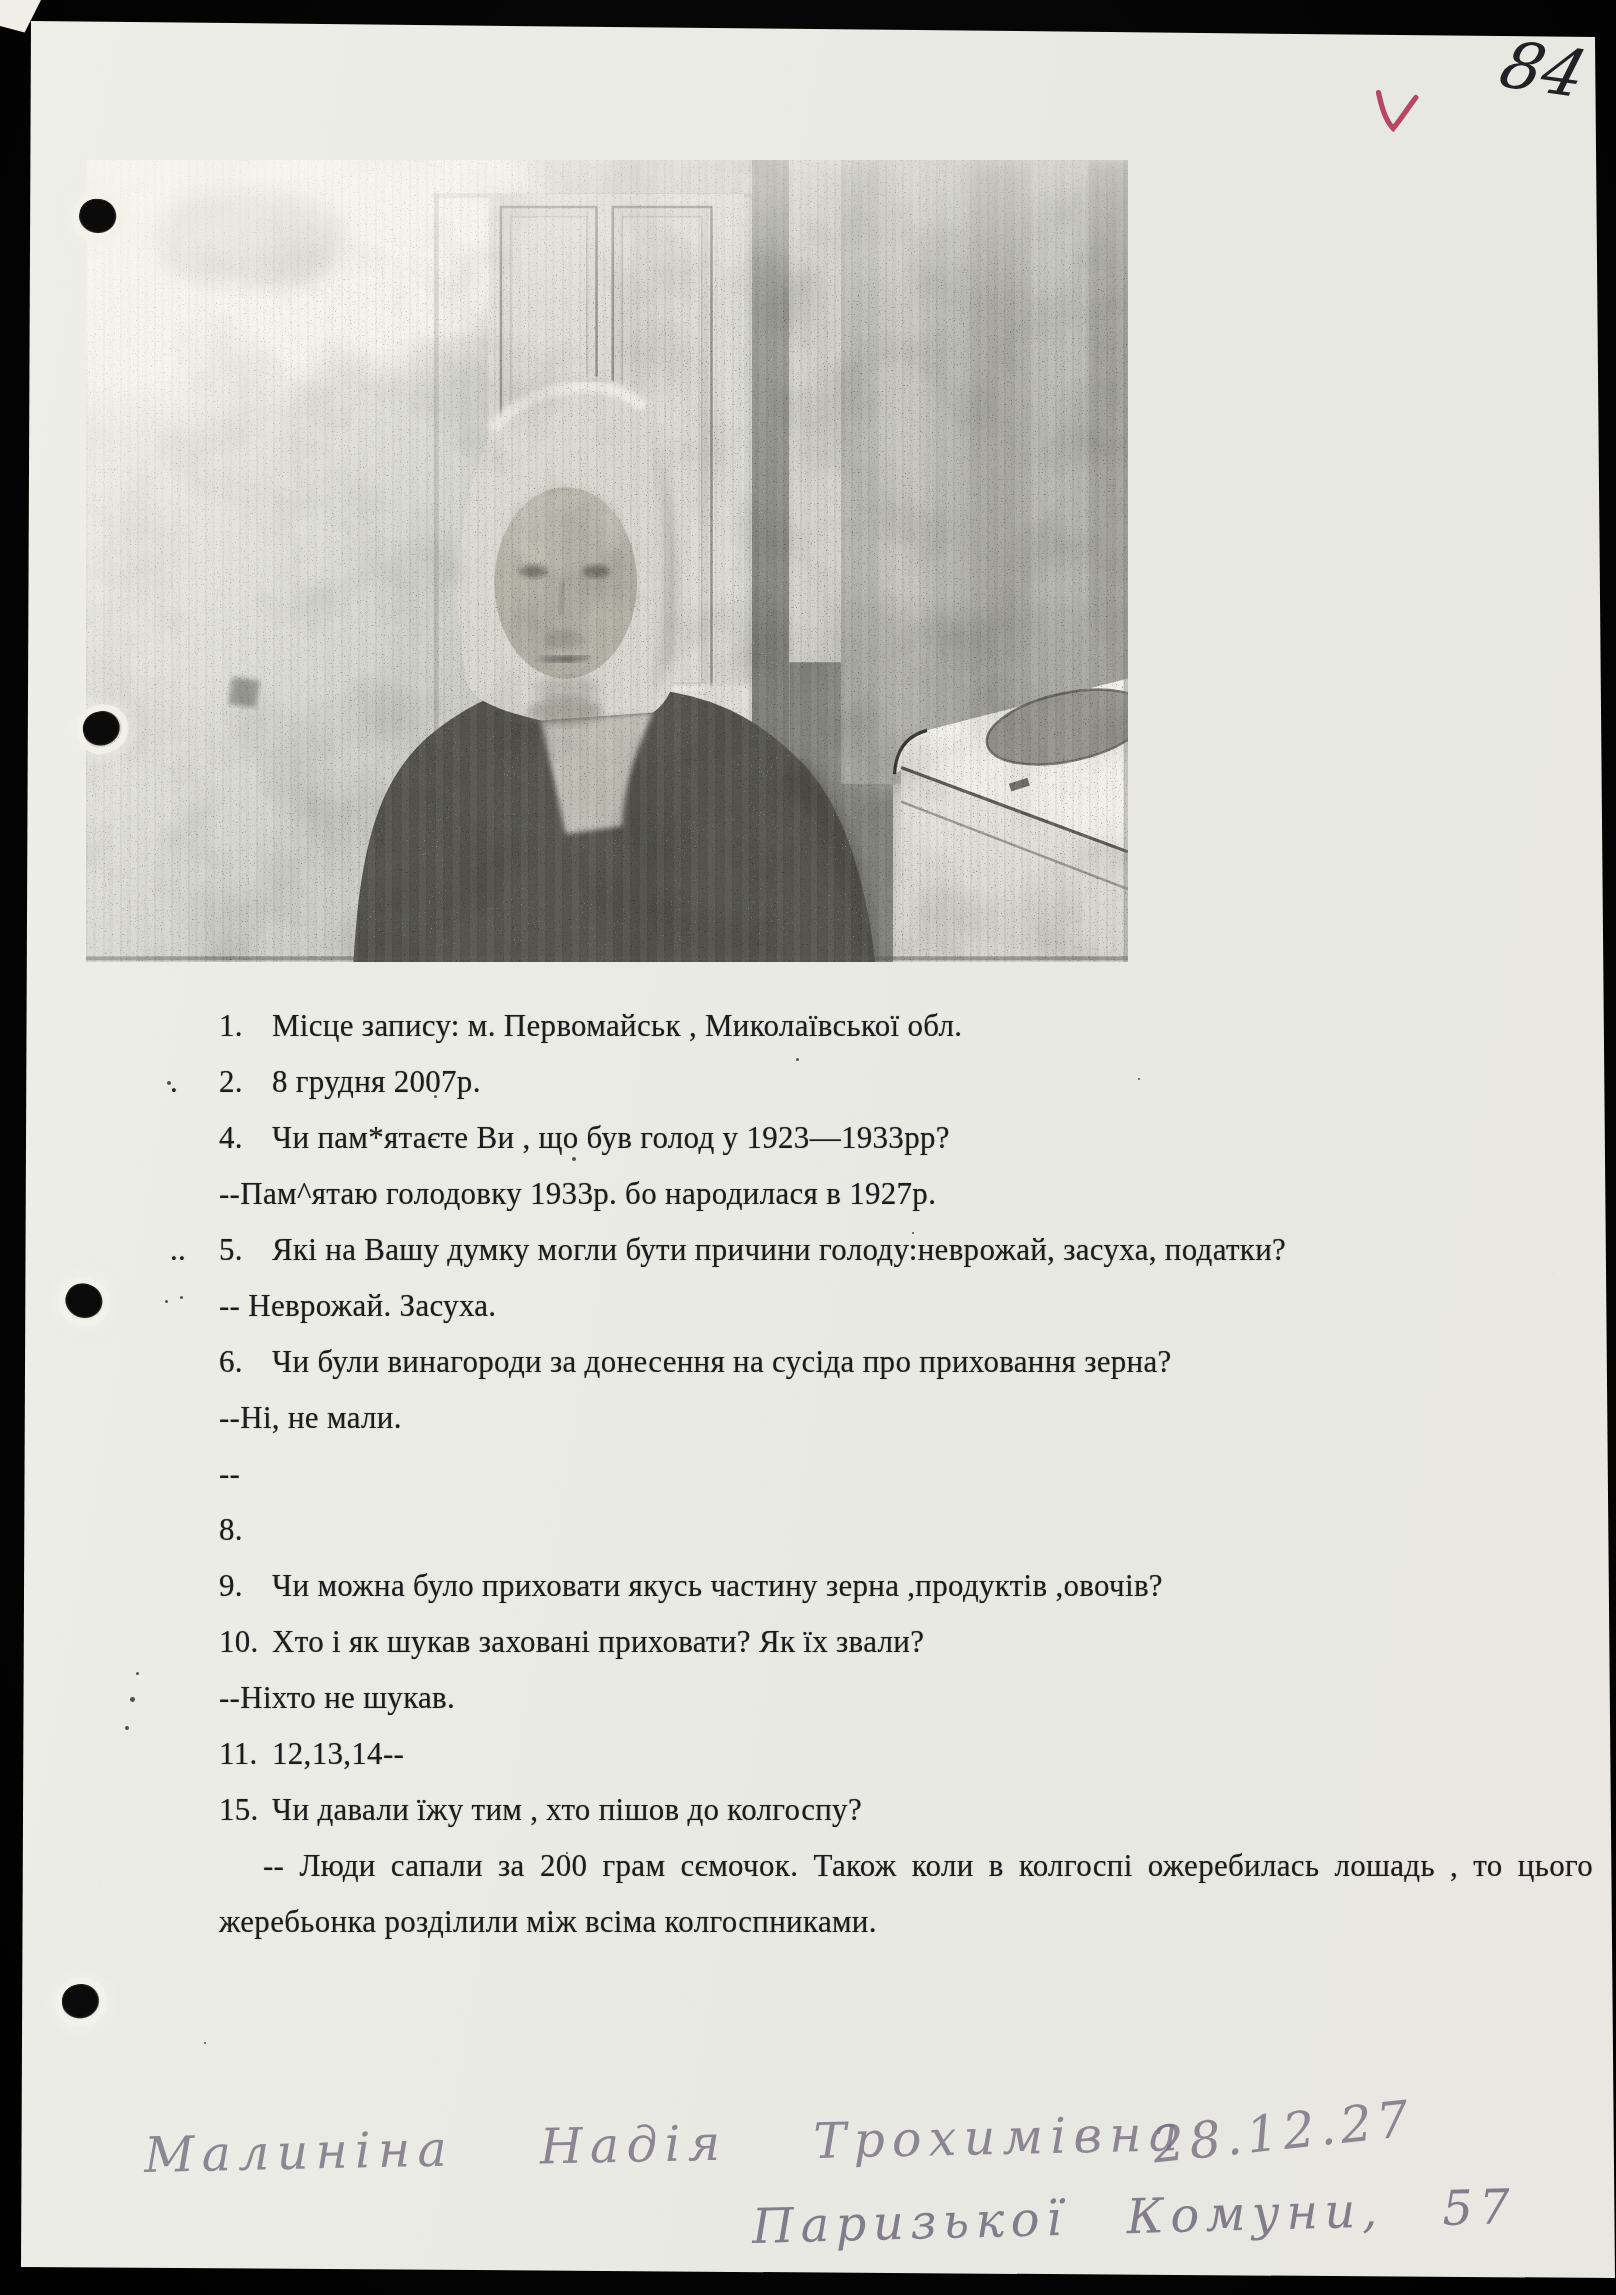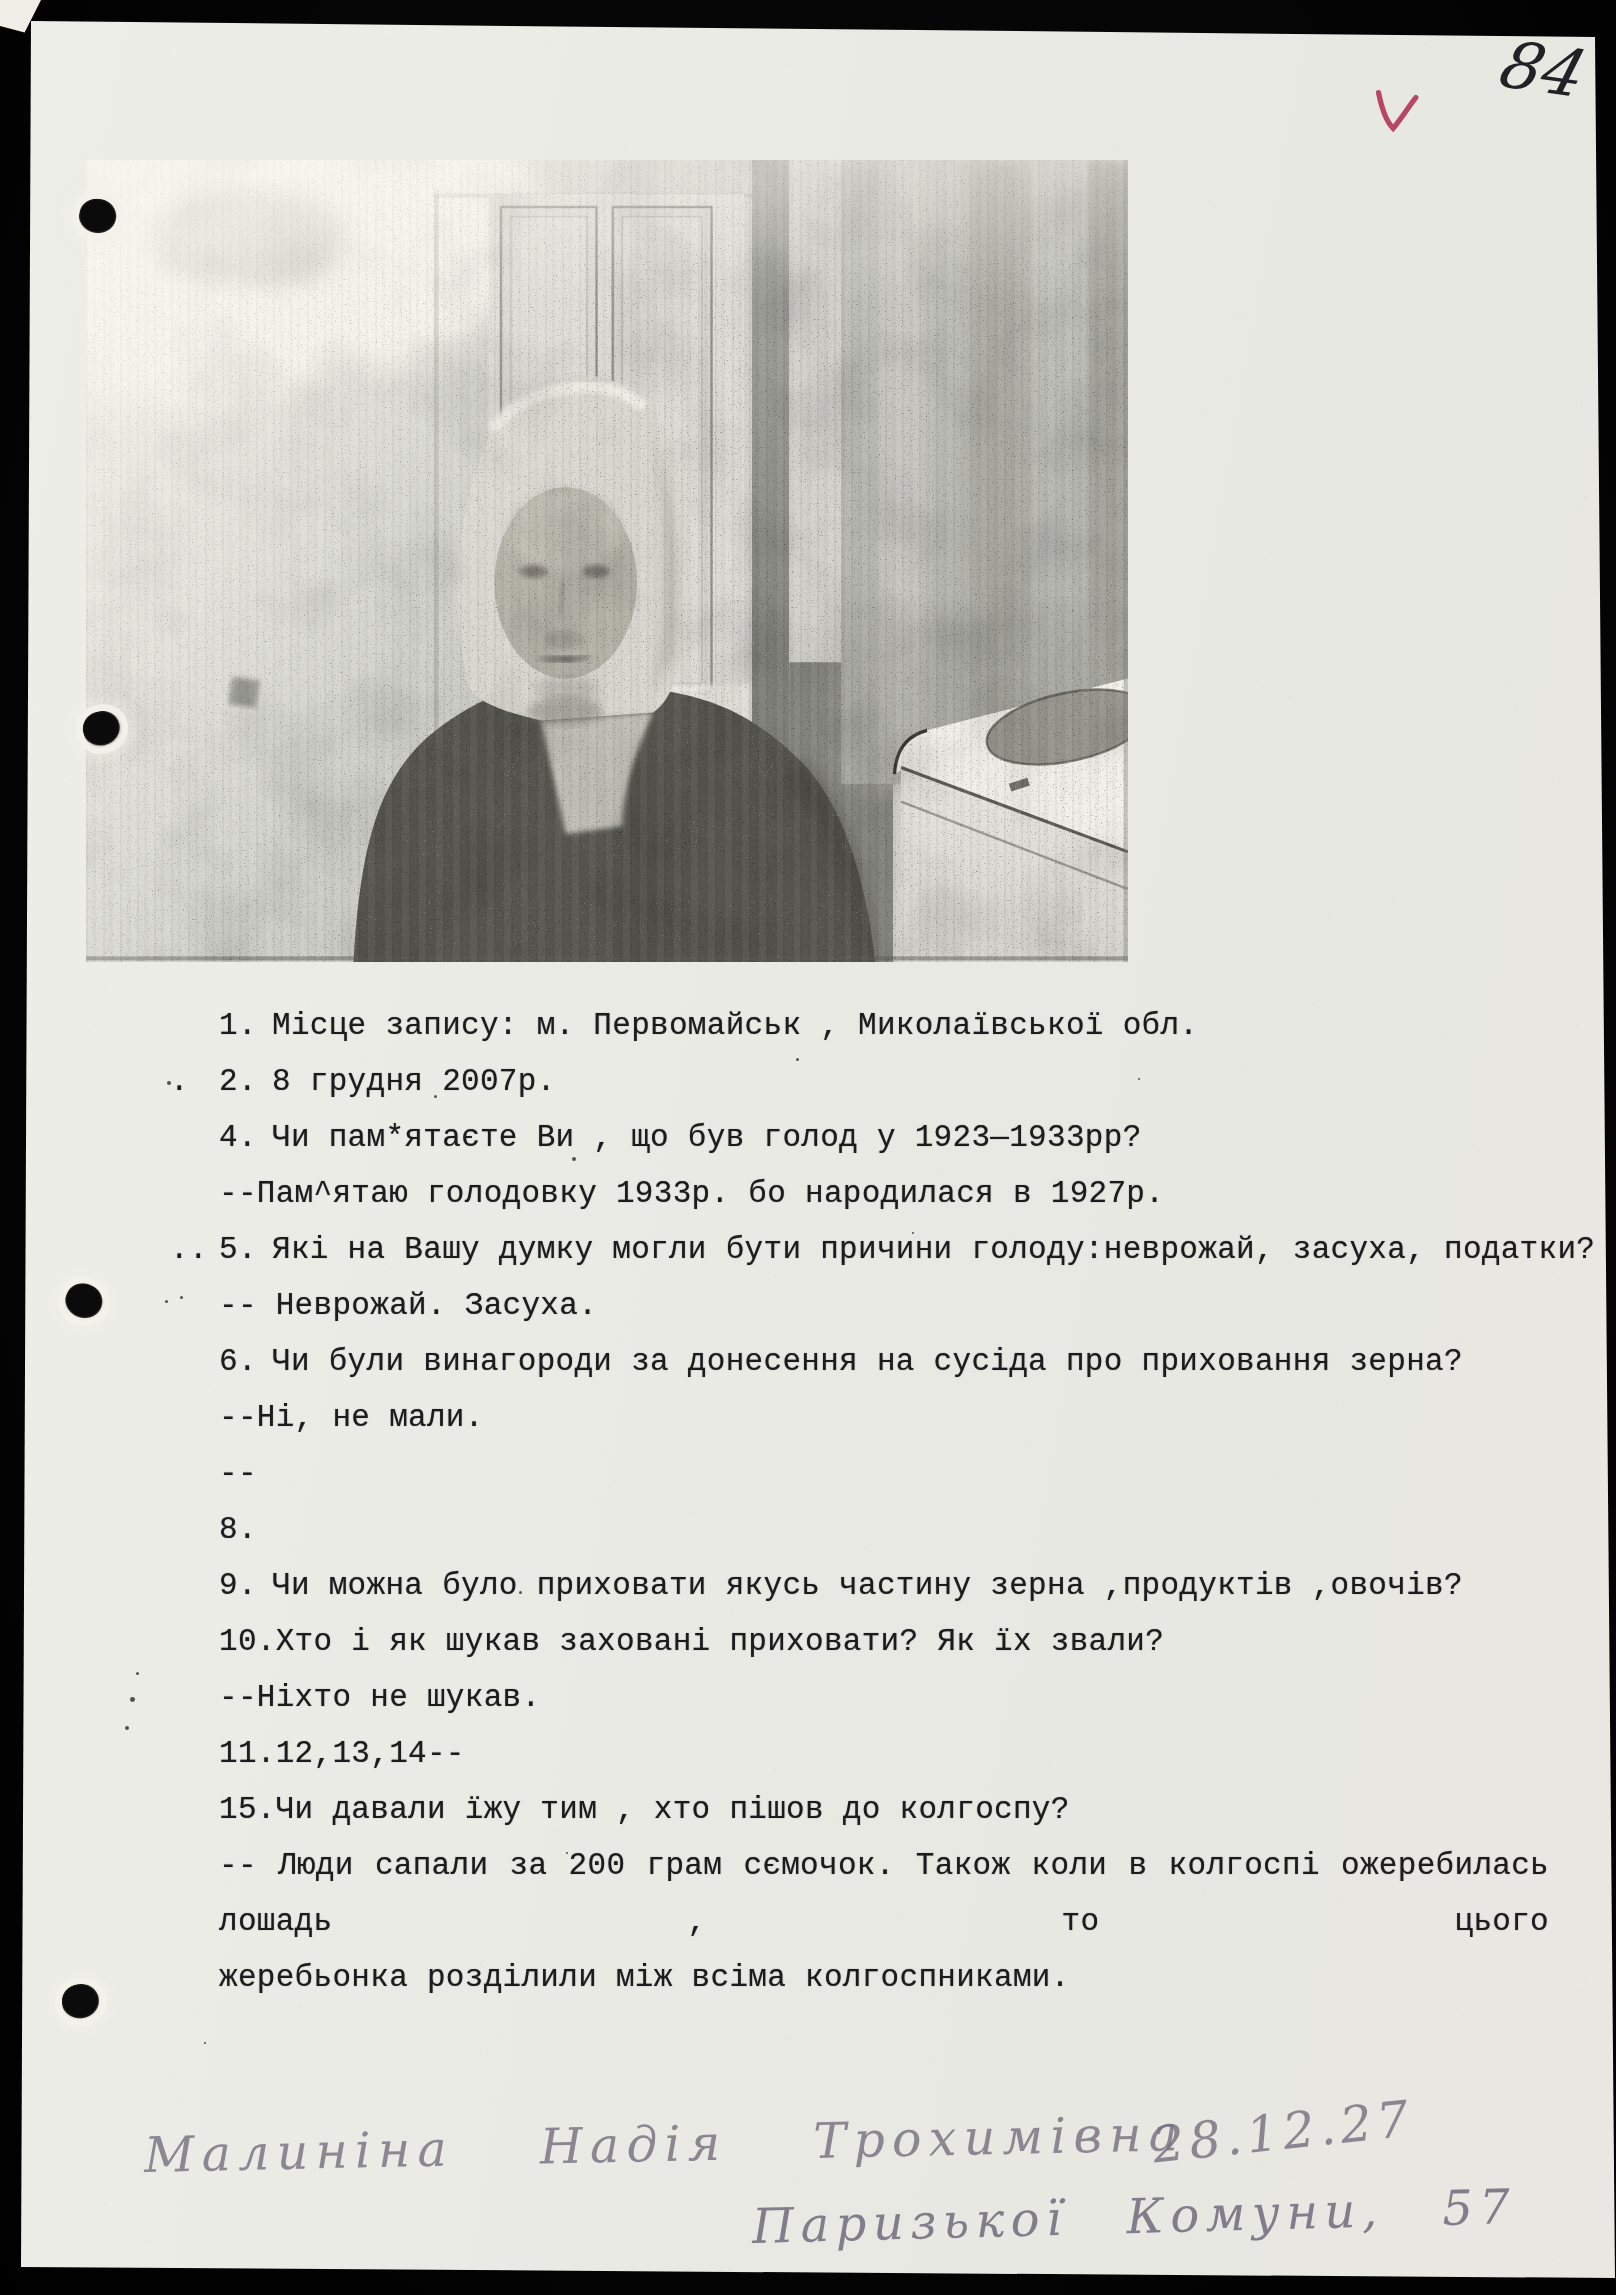--- a/index.html
+++ b/index.html
@@ -20,25 +20,25 @@
     background:repeating-linear-gradient(90deg,rgba(45,45,38,.055) 0 2.4px,rgba(0,0,0,0) 2.4px 6.5px,
       rgba(50,50,44,.03) 6.5px 10.5px,rgba(255,255,255,.045) 10.5px 17px);}
   .photo-wash{position:absolute;inset:0;pointer-events:none;
     background:linear-gradient(125deg,rgba(246,245,238,.75) 0%,rgba(246,245,238,.35) 22%,rgba(246,245,238,0) 46%),
                linear-gradient(180deg,rgba(248,247,240,.4) 0%,rgba(248,247,240,0) 18%);}
 
   
   .text-block{position:absolute;left:219px;top:998px;width:1330px;
     font-size:31px;line-height:56px;color:#1c1c1e;letter-spacing:0.3px;
     text-shadow:0 0 1.1px rgba(25,25,28,.55);}
-  .tline{white-space:nowrap;position:relative;font-family:Liberation Mono, monospace;}
+  .tline{white-space:nowrap;position:relative;}
   .tline .num{display:inline-block;min-width:53px;}
   .tline .pre{display:inline-block;width:0;transform:translateX(-49px);white-space:pre;}
   .tline.justify{white-space:normal;}
-  .tline.justify .txt{display:block;width:100%;text-align:justify;text-align-last:justify;}
+  .tline.justify .txt{display:block;width:100%;text-align:justify;text-align-last:justify;margin-left:44px;}
 
   
   .hw{position:absolute;font-family:"DejaVu Serif", serif;font-style:italic;
     color:rgba(118,112,128,.82);white-space:nowrap;}
   .hw-name{left:144px;top:2116px;font-size:49px;letter-spacing:7.3px;word-spacing:63px;
     transform:rotate(-1.2deg);}
   .hw-date{left:1152px;top:2103px;font-size:50px;letter-spacing:4.9px;transform:rotate(-6deg);}
   .hw-addr{left:752px;top:2188px;font-size:48px;letter-spacing:6.5px;word-spacing:37px;
     transform:rotate(-1.5deg);color:rgba(112,106,122,.85);}
 

